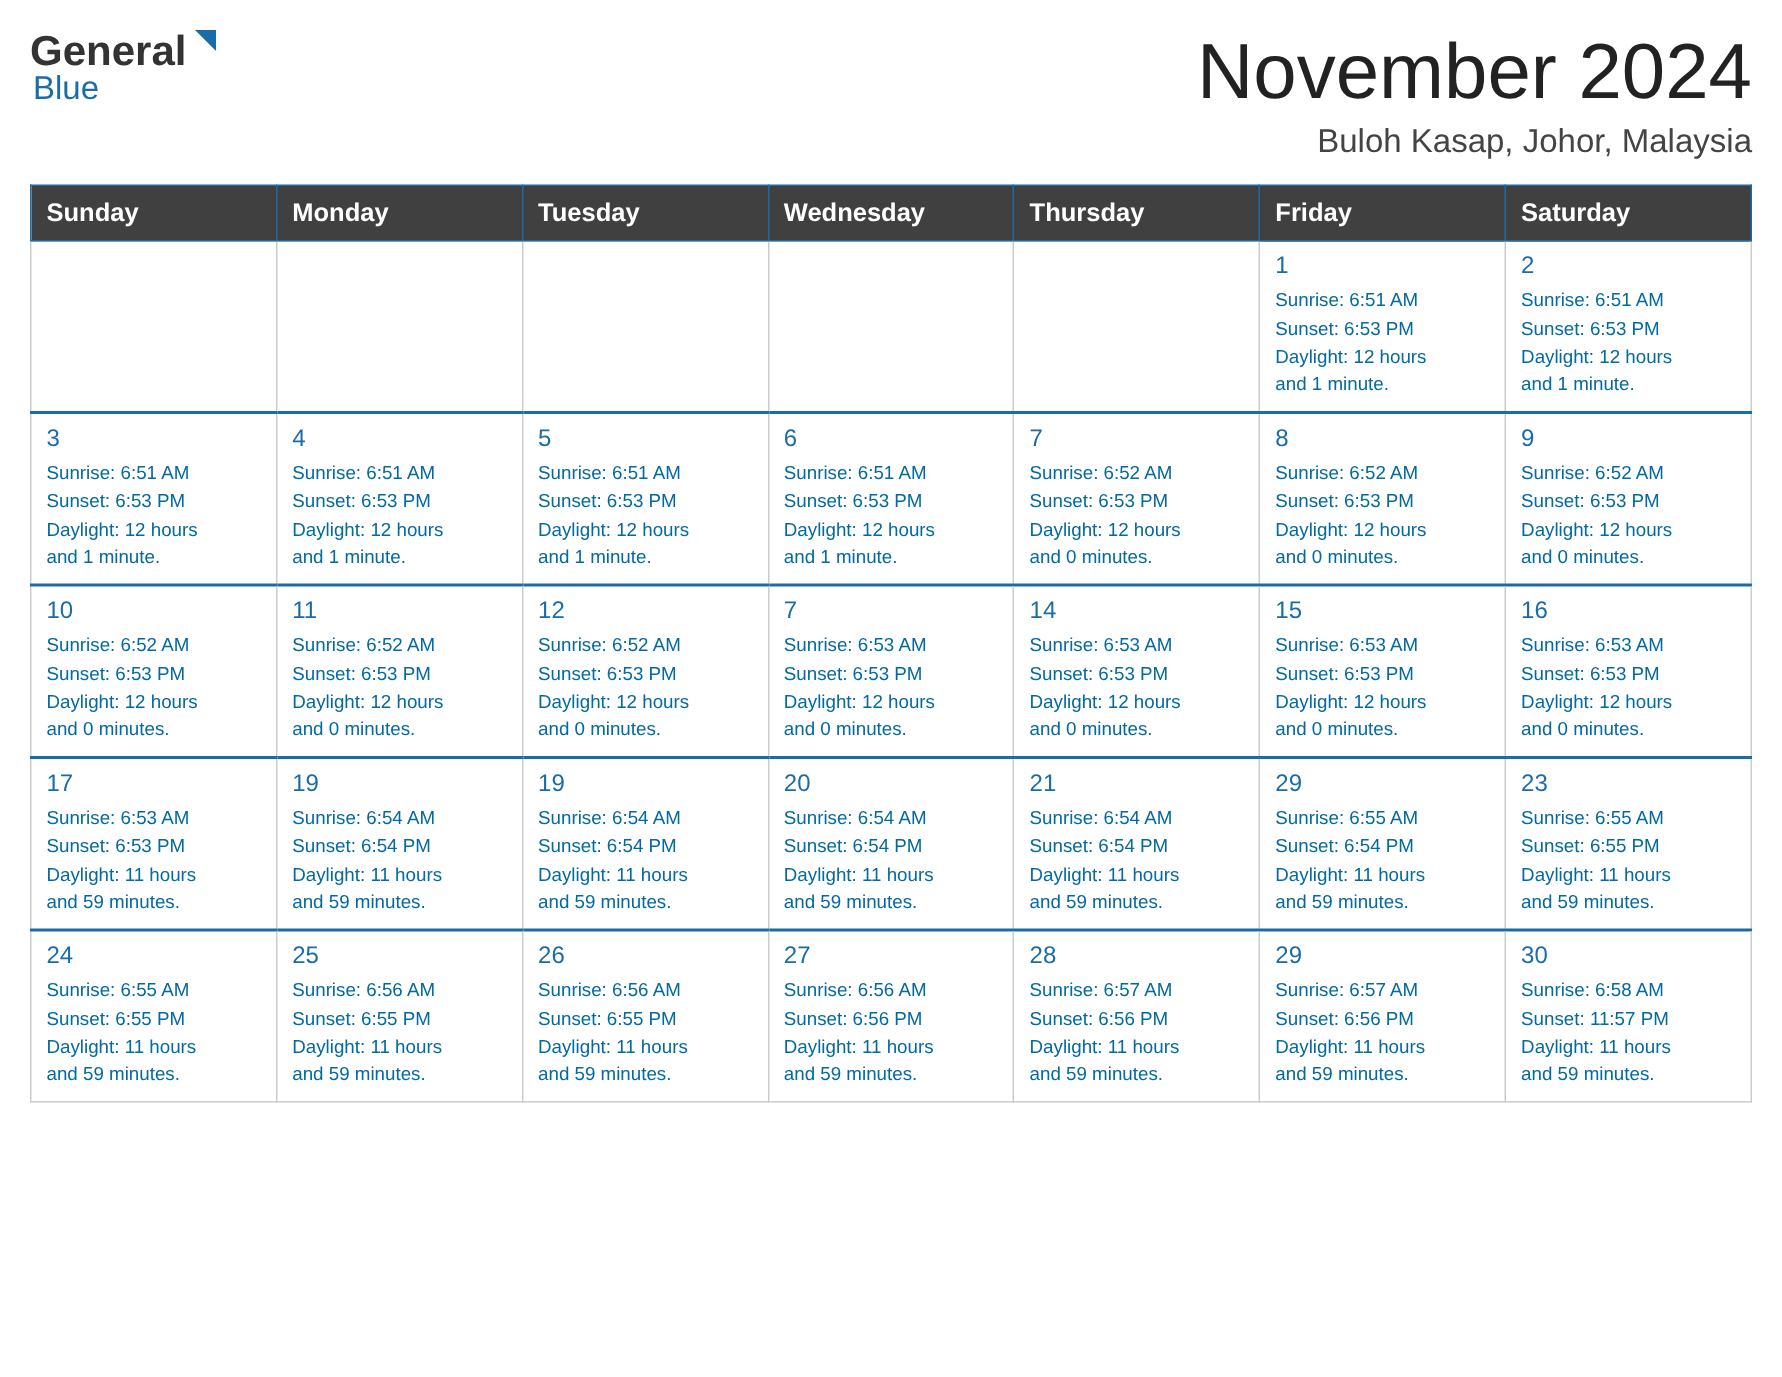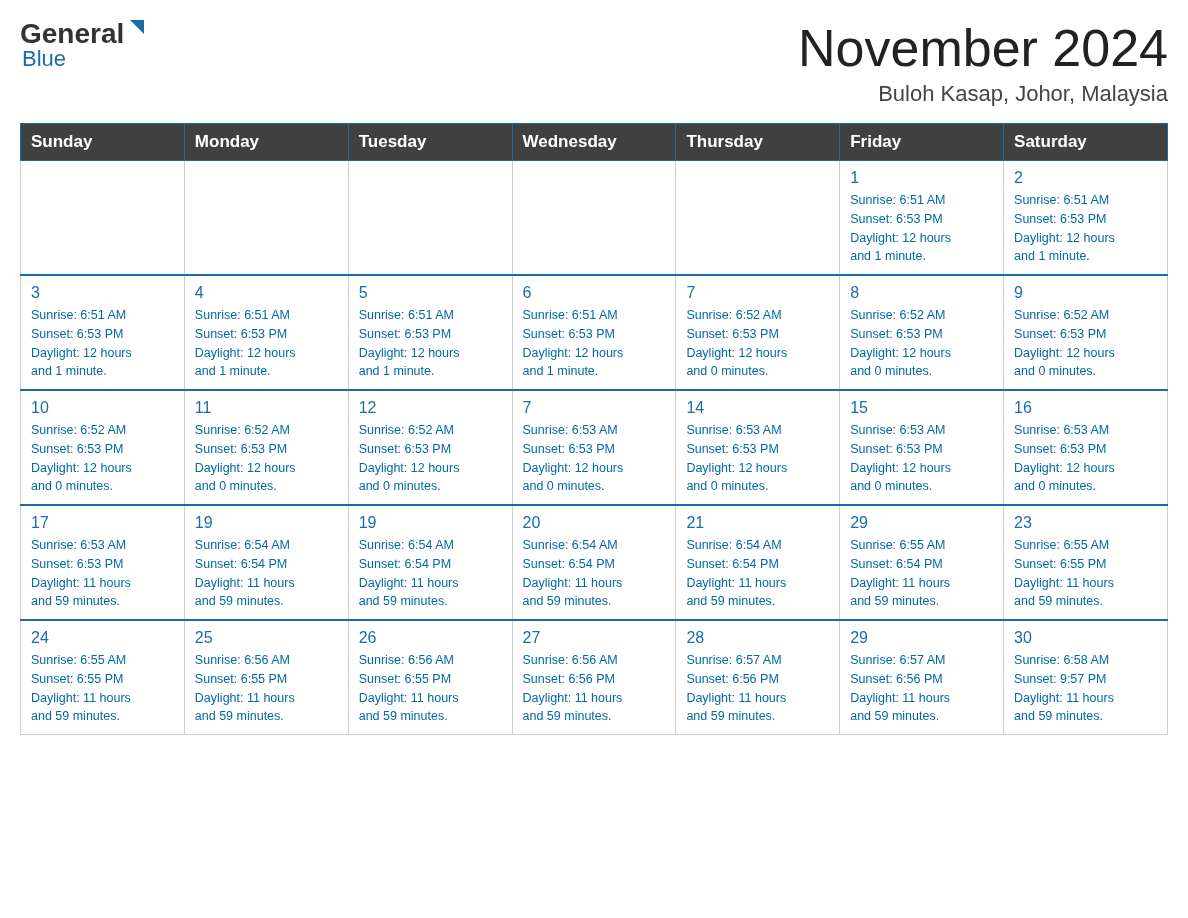--- a/index.html
+++ b/index.html
@@ -333,19 +333,19 @@
         <td>
           <div class="day-number">29</div>
           <div class="day-info" style="white-space: pre-line;">Sunrise: 6:57 AM
 Sunset: 6:56 PM
 Daylight: 11 hours
 and 59 minutes.</div>
         </td>
         <td>
           <div class="day-number">30</div>
           <div class="day-info" style="white-space: pre-line;">Sunrise: 6:58 AM
-Sunset: 9:57 PM
+Sunset: 11:57 PM
 Daylight: 11 hours
 and 59 minutes.</div>
         </td>
       </tr>
     </tbody>
 </table>
 
 </body></html>

